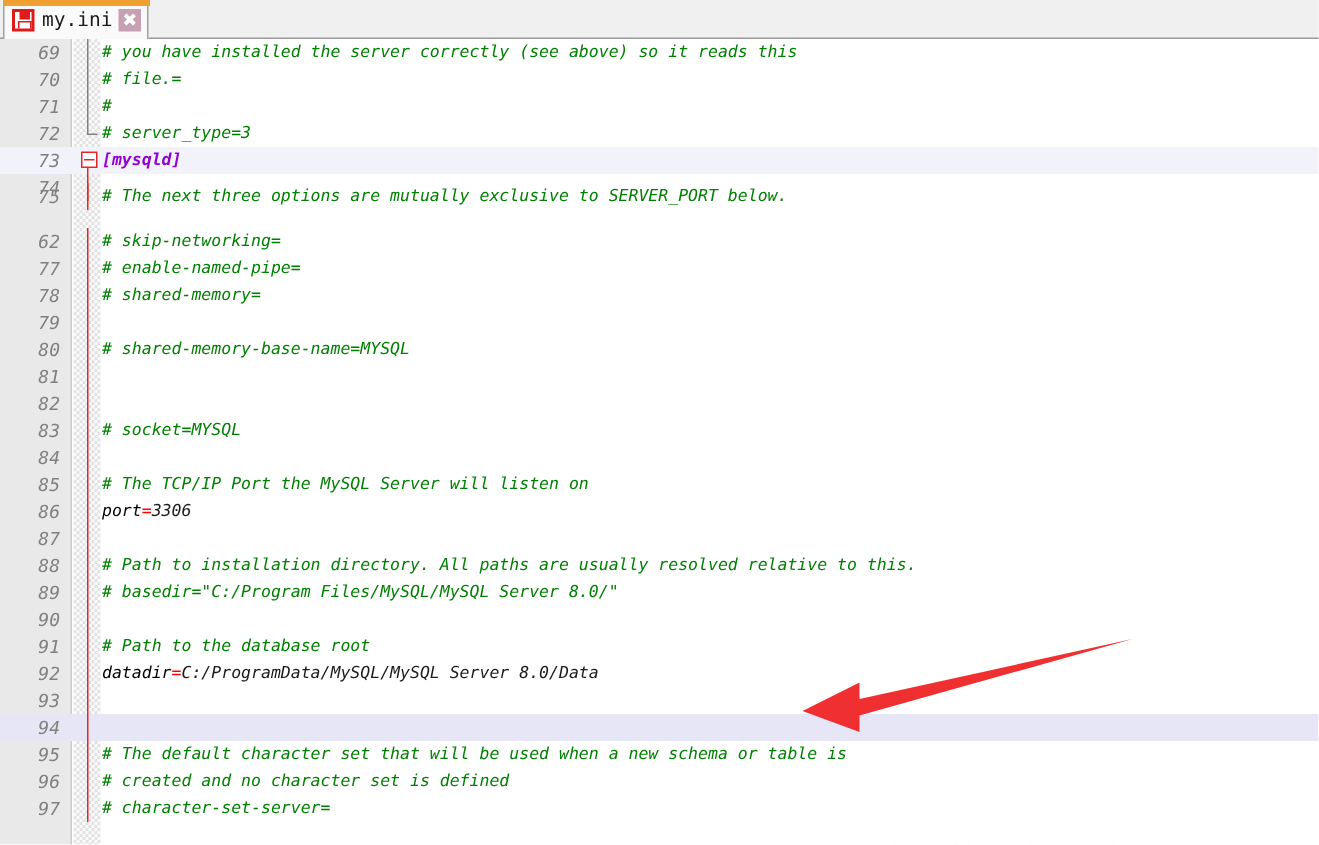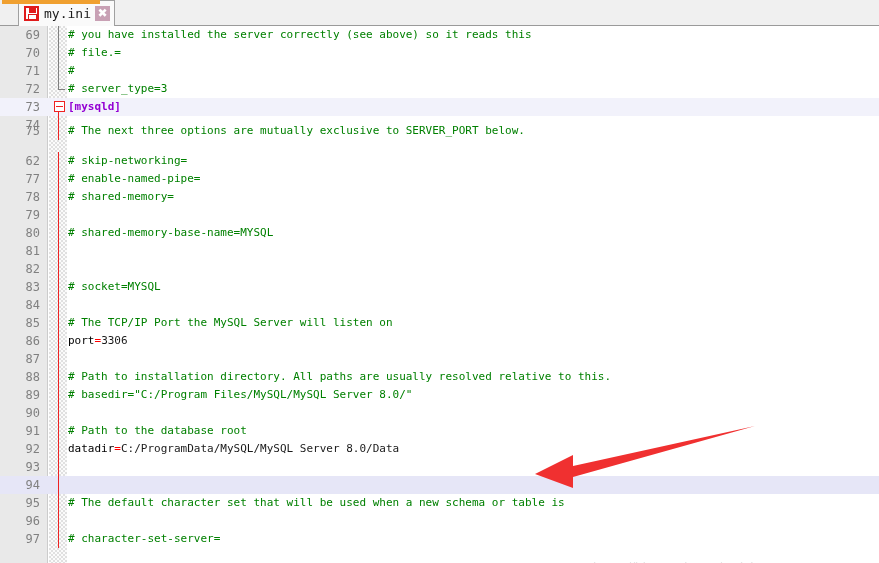--- a/index.html
+++ b/index.html
@@ -28,21 +28,20 @@
     position: absolute;
     left: 2px; top: 0px;
     height: 26px;
     background: #fafafa;
     border: 1px solid #a0a0a0;
     border-bottom: none;
     box-sizing: border-box;
     display: flex;
     align-items: center;
     padding: 0 4px 0 5px;
-    margin-left: 16px;
   }
   #tab-active-bar {
     position: absolute;
     left: 2px; top: 0;
     width: 98px;
     height: 4px;
     background: #f0a030;
     z-index: 5;
   }
   .floppy {
@@ -91,20 +90,21 @@
   }
 
   
   #editor {
     position: absolute;
     left: 0; top: 26px;
     width: 879px;
     height: 537px;
     background: #ffffff;
     overflow: hidden;
+    font-style: italic;
   }
   #gutter-bg {
     position: absolute;
     left: 0; top: 0;
     width: 48px; height: 537px;
     background: #e9e9e9;
     border-right: 1px solid #cccccc;
     box-sizing: border-box;
   }
   #fold-bg {
@@ -358,20 +358,21 @@
         <div class="code"><span class="key"></span></div>
       </div>
       <div class="row" style="top: 468px; position: absolute;">
         <div class="lnum">95</div>
         <div class="foldline red"></div>
         <div class="code"><span class="cmt"># The default character set that will be used when a new schema or table is</span></div>
       </div>
       <div class="row" style="top: 486px; position: absolute;">
         <div class="lnum">96</div>
         <div class="foldline red"></div>
+        <div class="code"><span class="cmt"># created and no character set is defined</span></div>
       </div>
       <div class="row" style="top: 504px; position: absolute;">
         <div class="lnum">97</div>
         <div class="foldline red"></div>
         <div class="code"><span class="cmt"># character-set-server=</span></div>
       </div>
     </div>
 
   <svg id="arrow-svg" viewBox="0 0 240 70">
     <polygon points="240,4 58,44 58,33 20,52 58,66 58,55" fill="#f03030"></polygon>

